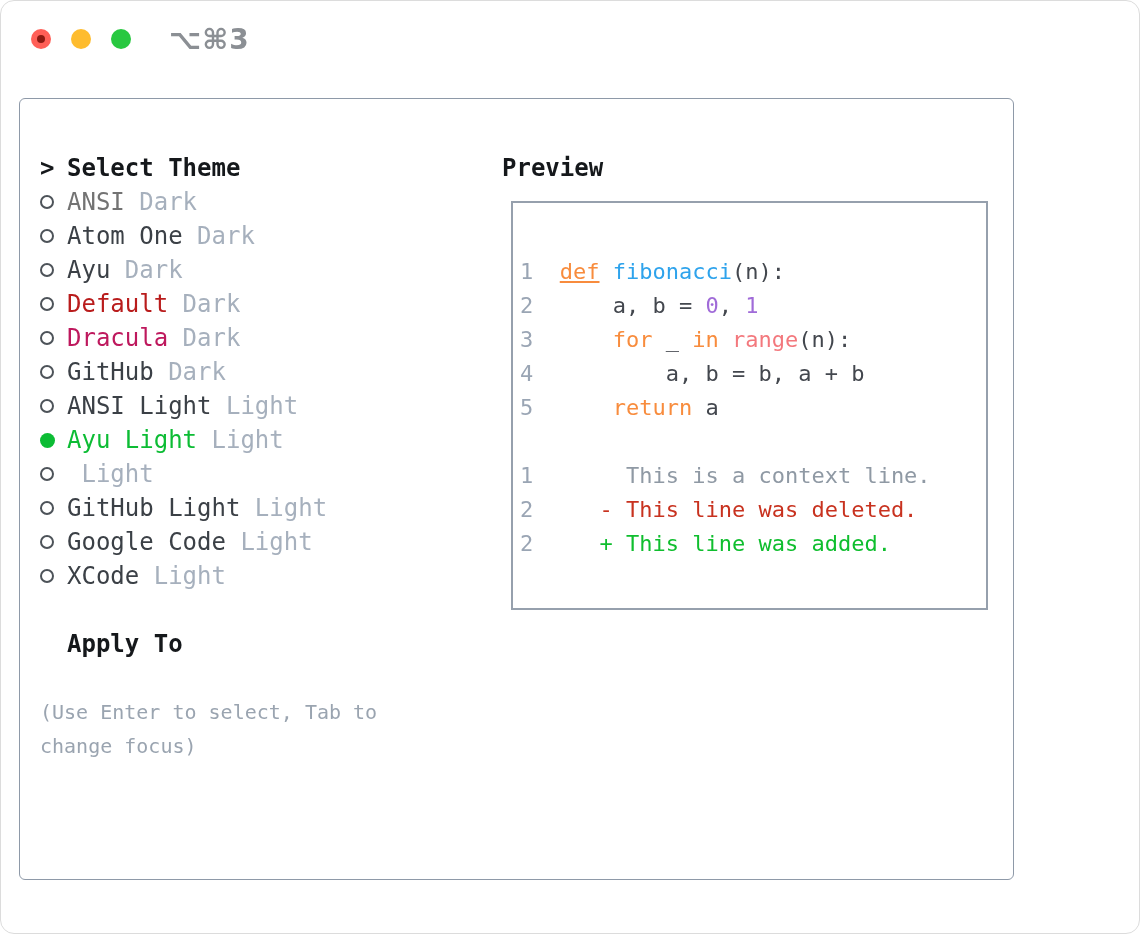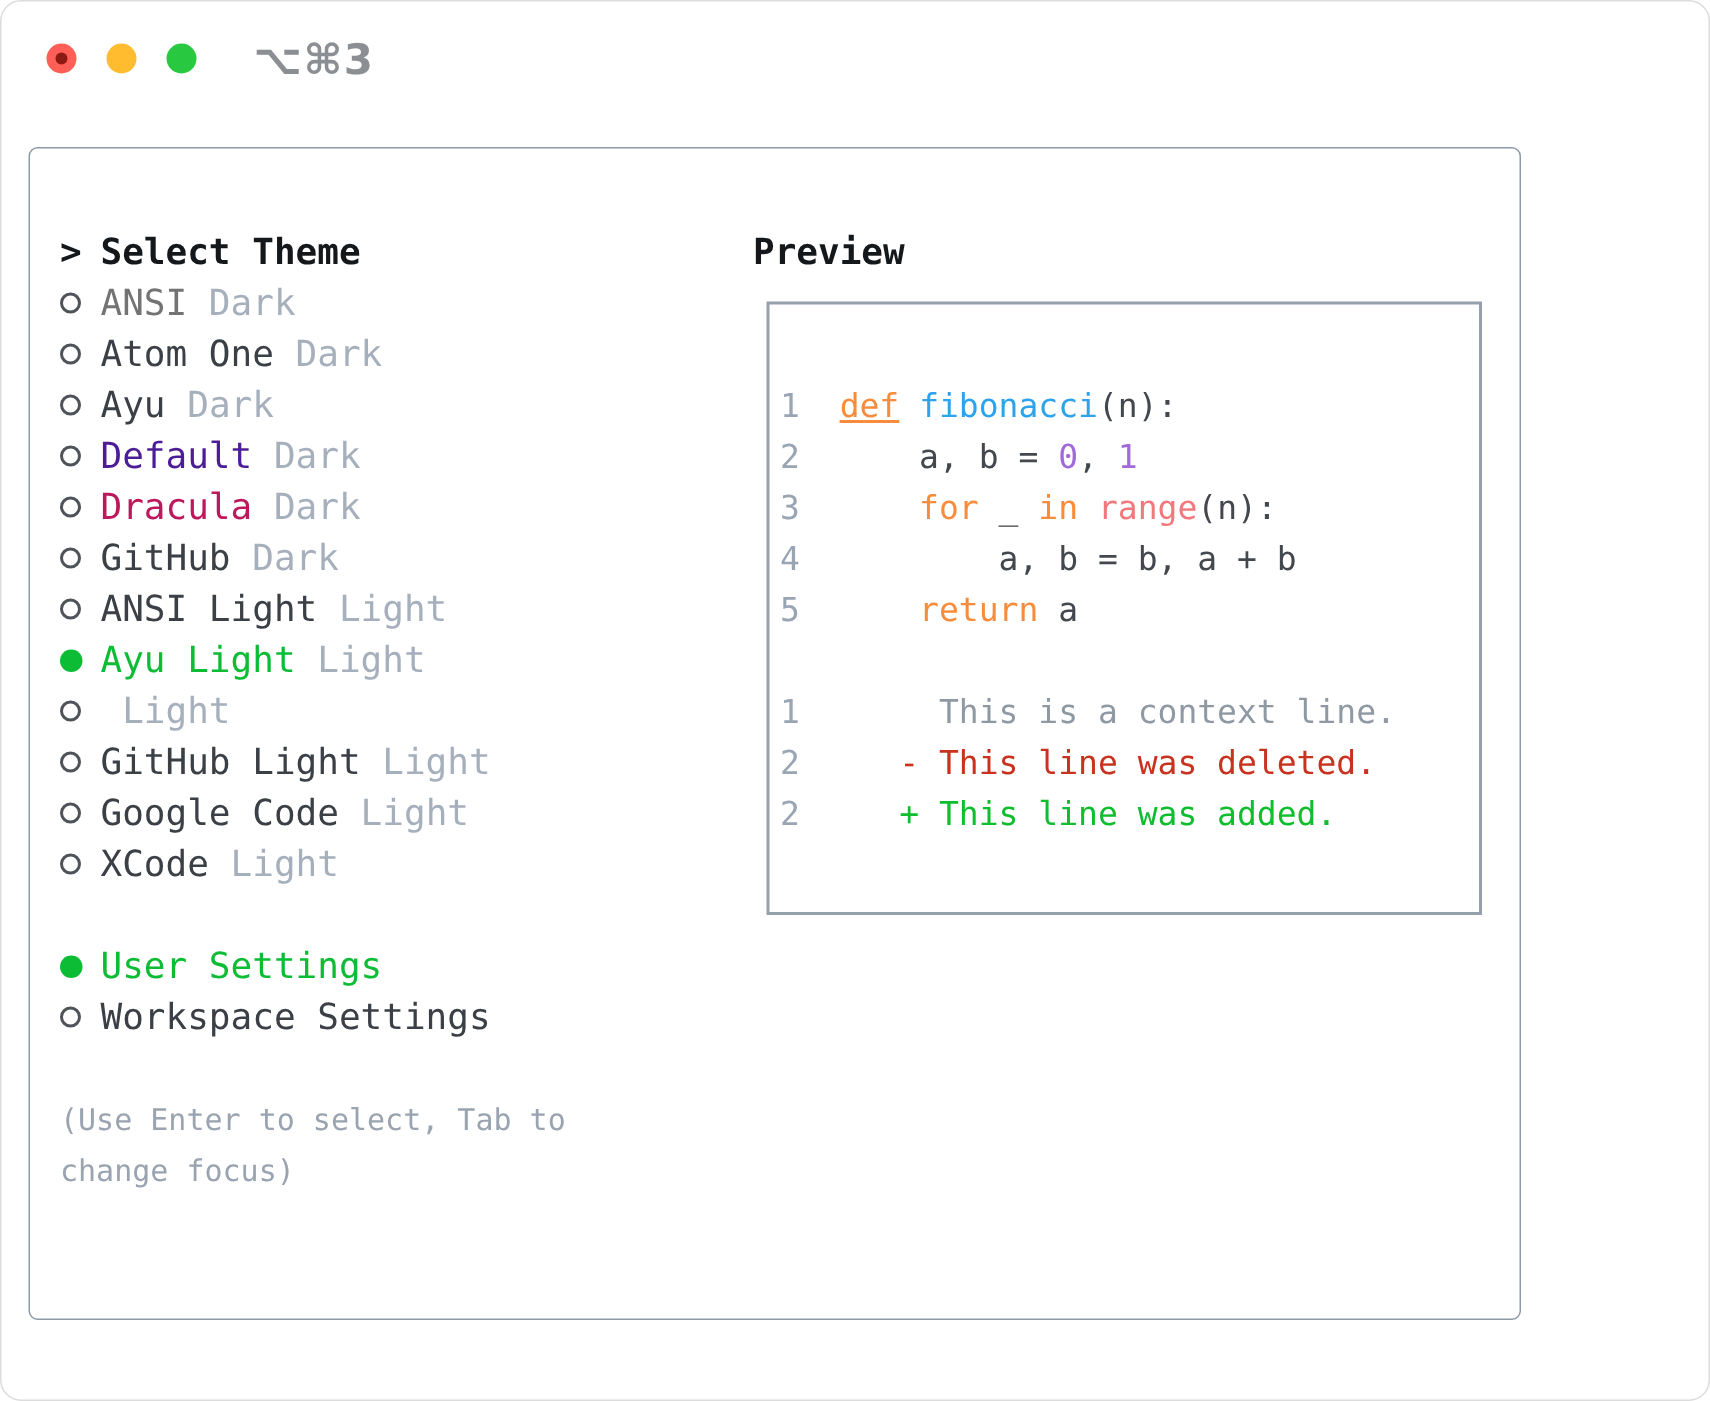--- a/index.html
+++ b/index.html
@@ -81,38 +81,38 @@
         <span class="marker">
           <span class="chevron" id="chevron" style="color: rgb(21, 24, 27);">&gt;</span>
         </span>
         <span class="heading" id="list-title" style="color: rgb(21, 24, 27);">Select Theme</span>
       </div>
 
       <div id="theme-list">
           <div class="row"><span class="marker"><span class="radio-outline"></span></span><span style="color: #737373;">ANSI</span><span style="color: rgb(166, 176, 189);"> Dark</span></div>
           <div class="row"><span class="marker"><span class="radio-outline"></span></span><span style="color: rgb(59, 64, 70);">Atom One</span><span style="color: rgb(166, 176, 189);"> Dark</span></div>
           <div class="row"><span class="marker"><span class="radio-outline"></span></span><span style="color: rgb(59, 64, 70);">Ayu</span><span style="color: rgb(166, 176, 189);"> Dark</span></div>
-          <div class="row"><span class="marker"><span class="radio-outline"></span></span><span style="color: #4c1d95;">Default</span><span style="color: rgb(166, 176, 189);"> Dark</span></div>
+          <div class="row"><span class="marker"><span class="radio-outline"></span></span><span style="color: #b91c1c;">Default</span><span style="color: rgb(166, 176, 189);"> Dark</span></div>
           <div class="row"><span class="marker"><span class="radio-outline"></span></span><span style="color: #be185d;">Dracula</span><span style="color: rgb(166, 176, 189);"> Dark</span></div>
           <div class="row"><span class="marker"><span class="radio-outline"></span></span><span style="color: rgb(59, 64, 70);">GitHub</span><span style="color: rgb(166, 176, 189);"> Dark</span></div>
           <div class="row"><span class="marker"><span class="radio-outline"></span></span><span style="color: rgb(59, 64, 70);">ANSI Light</span><span style="color: rgb(166, 176, 189);"> Light</span></div>
           <div class="row"><span class="marker"><span class="radio-filled" style="background: rgb(12, 188, 52);"></span></span><span style="color: rgb(12, 188, 52);">Ayu Light</span><span style="color: rgb(166, 176, 189);"> Light</span></div>
           <div class="row"><span class="marker"><span class="radio-outline"></span></span><span style="color: rgb(166, 176, 189);"> Light</span></div>
           <div class="row"><span class="marker"><span class="radio-outline"></span></span><span style="color: rgb(59, 64, 70);">GitHub Light</span><span style="color: rgb(166, 176, 189);"> Light</span></div>
           <div class="row"><span class="marker"><span class="radio-outline"></span></span><span style="color: rgb(59, 64, 70);">Google Code</span><span style="color: rgb(166, 176, 189);"> Light</span></div>
           <div class="row"><span class="marker"><span class="radio-outline"></span></span><span style="color: rgb(59, 64, 70);">XCode</span><span style="color: rgb(166, 176, 189);"> Light</span></div>
         </div>
 
       <div class="spacer"></div>
 
+      <div class="row">
+        <span class="marker"></span>
+        <span class="heading" id="apply-title" style="color: rgb(21, 24, 27);">Apply To</span>
+      </div>
 
-      <div id="apply-options">
-          <div class="row"><span class="marker"><span class="radio-filled" style="background: rgb(12, 188, 52);"></span></span><span style="color: rgb(12, 188, 52);">User Settings</span></div>
-          <div class="row"><span class="marker"><span class="radio-outline"></span></span><span style="color: rgb(59, 64, 70);">Workspace Settings</span></div>
-        </div>
 
       <div class="spacer"></div>
 
       <div class="help" id="help-text" style="color: rgb(154, 164, 176);">(Use Enter to select, Tab to
 change focus)</div>
     </div>
 
     <div class="preview-title" id="preview-title" style="color: rgb(21, 24, 27);">Preview</div>
 
     <div class="preview-box">

